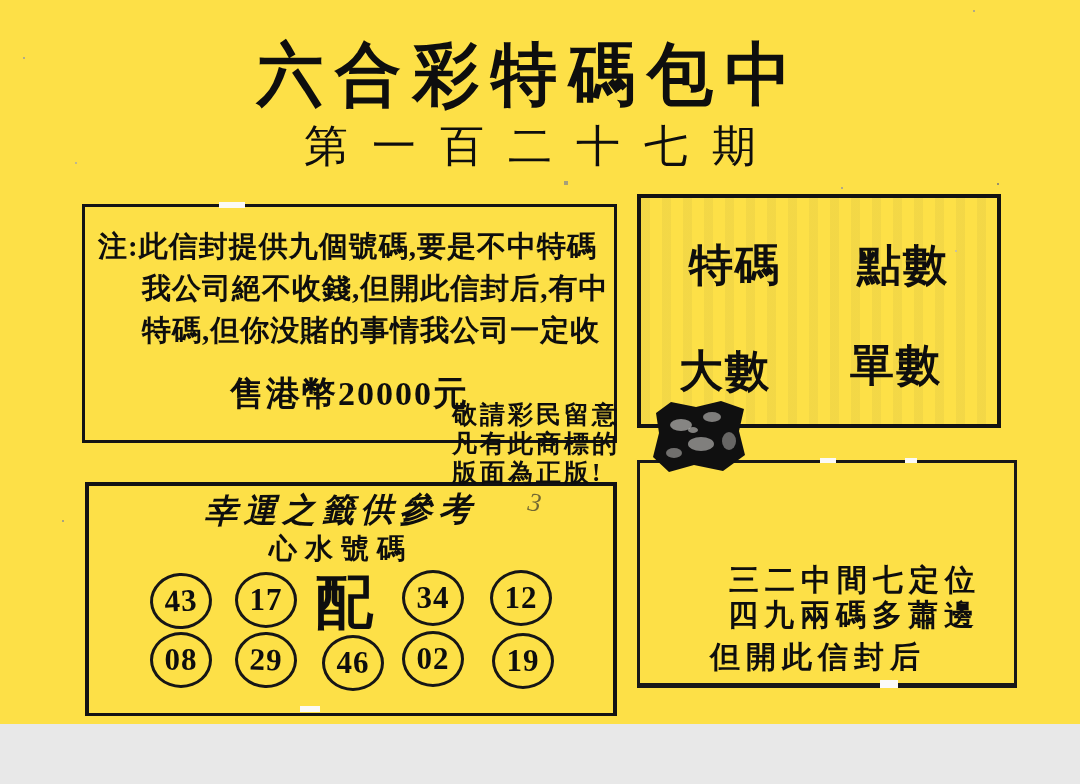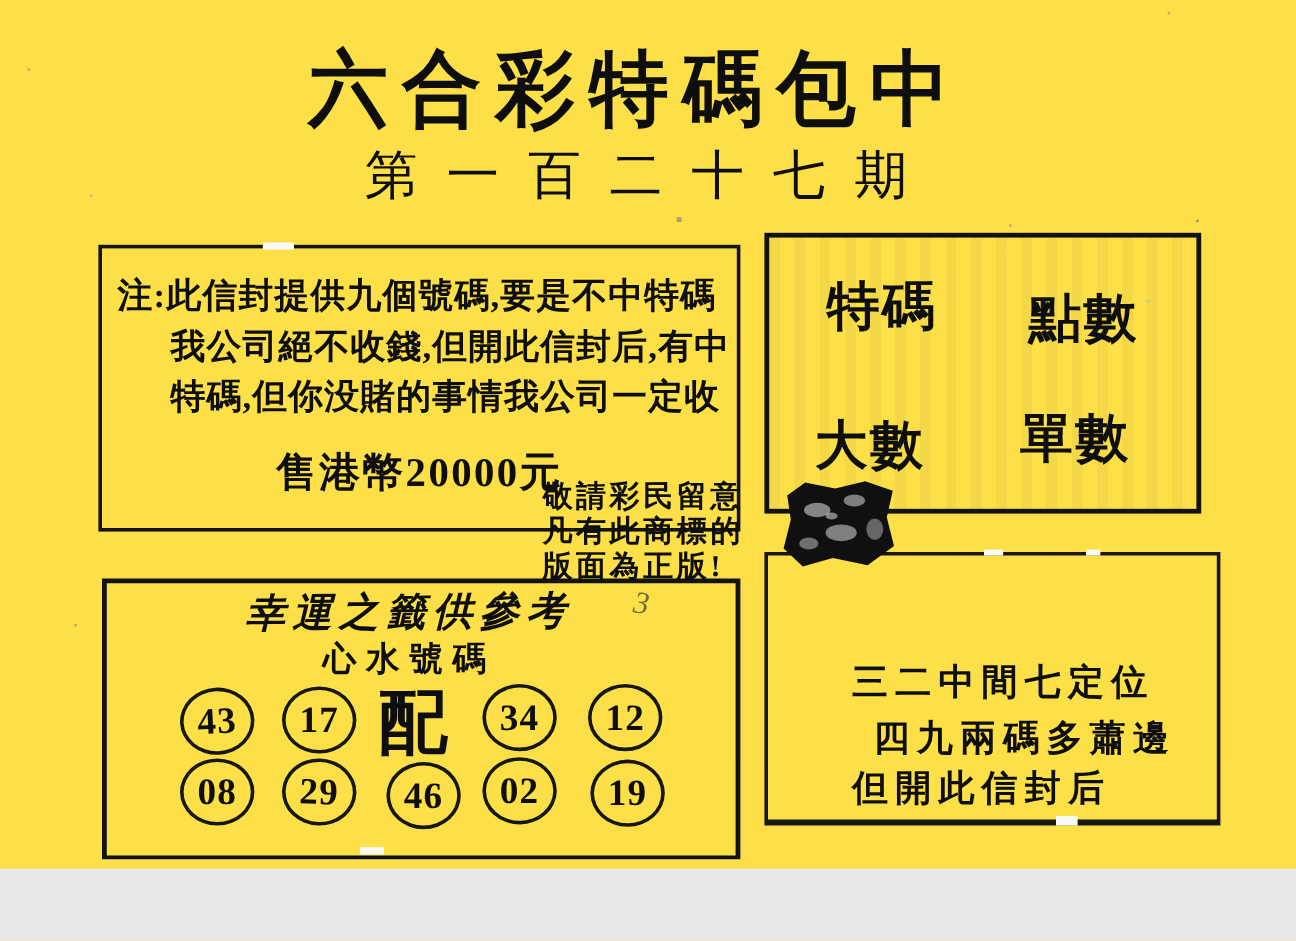--- a/index.html
+++ b/index.html
@@ -37,35 +37,35 @@
     position:absolute;left:452px;top:400px;z-index:4;
     font-size:25px;font-weight:700;line-height:29px;letter-spacing:3px;white-space:nowrap;
   }
   
   .cat-box{
     position:absolute;left:637px;top:194px;width:356px;height:226px;
     border:4px solid #121212;
     background:repeating-linear-gradient(90deg, rgba(60,60,60,0.05) 0 9px, rgba(255,255,255,0) 9px 21px);
   }
   .cat{position:absolute;font-size:44px;font-weight:900;letter-spacing:2px;white-space:nowrap;}
-  .cat-tl{left:48px;top:28px;}
+  .cat-tl{left:48px;top:38px;}
   .cat-tr{left:216px;top:38px;}
   .cat-bl{left:38px;top:144px;}
   .cat-br{left:209px;top:138px;text-align:center;}
   
   .stamp{position:absolute;left:649px;top:397px;width:100px;height:78px;z-index:5;}
   
   .poem-box{
     position:absolute;left:637px;top:460px;width:374px;height:220px;
     border:3px solid #181818;border-bottom-width:5px;
   }
   .poem-title{position:absolute;left:18px;top:10px;font-size:34px;font-weight:700;letter-spacing:3px;}
   .poem-line{position:absolute;left:70px;font-size:30px;font-weight:600;letter-spacing:6px;white-space:nowrap;}
   .pl1{top:46px;}
-  .pl2{top:85px;}
+  .pl2{top:97px;margin-left:19px;}
   .pl3{top:132px;margin-left:18px;}
   .pl4{top:174px;}
   
   .lucky-box{
     position:absolute;left:85px;top:482px;width:524px;height:227px;
     border:4px solid #131313;border-bottom-width:3px;
   }
   .lucky-title{
     position:absolute;left:0;top:2px;width:100%;text-align:center;
     font-size:33px;font-style:italic;font-weight:600;letter-spacing:6px;white-space:nowrap;

